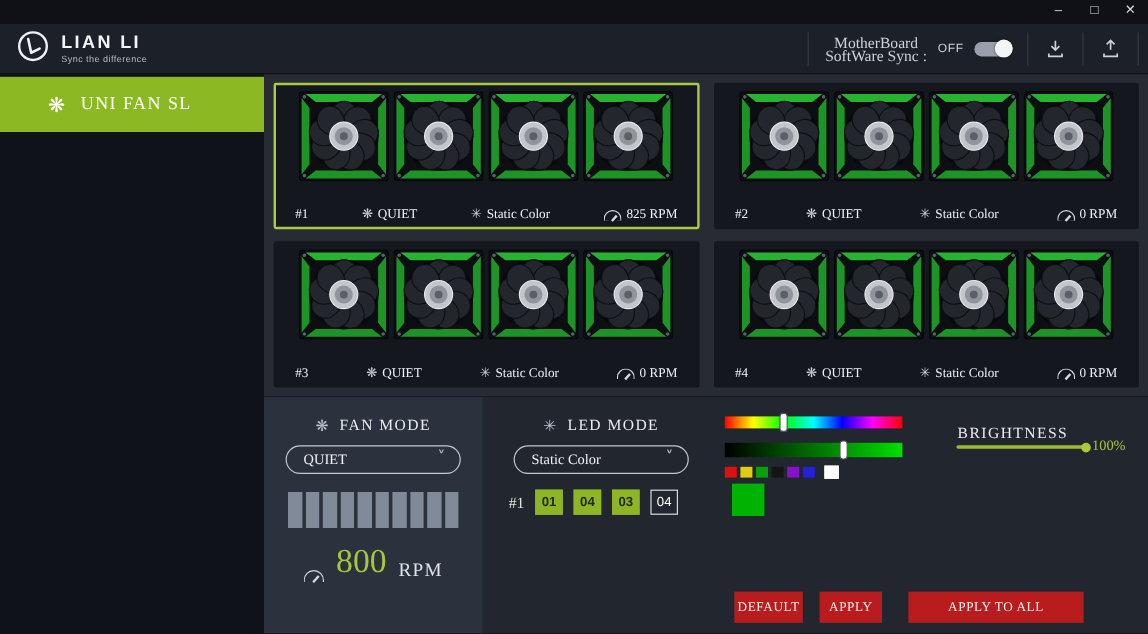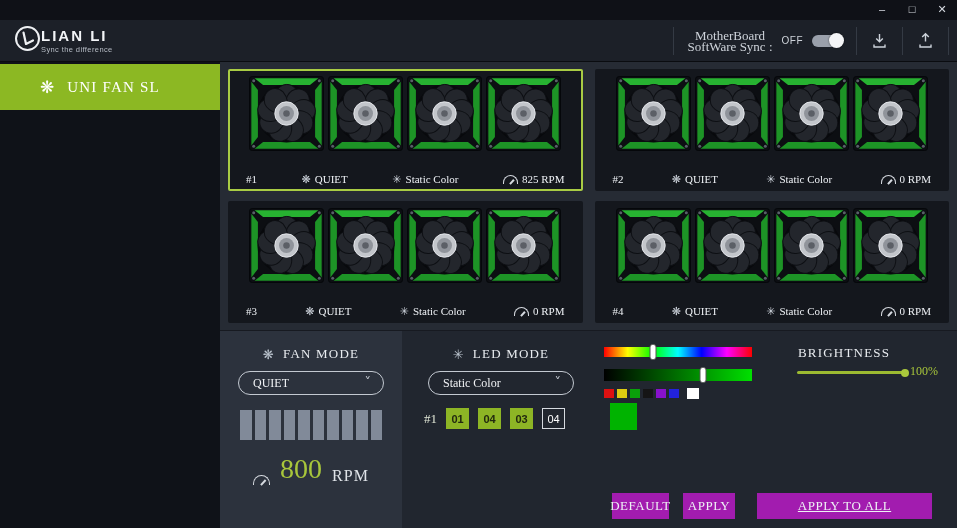--- a/index.html
+++ b/index.html
@@ -8,21 +8,21 @@
   
   .titlebar{position:absolute;top:0;left:0;right:0;height:20px;background:#0f1117;
             display:flex;justify-content:flex-end;align-items:center;z-index:5;}
   .tbtn{width:30px;height:20px;line-height:19px;text-align:center;color:#d6dae0;
         font-size:11px;font-family:"Liberation Sans",sans-serif;cursor:default;}
   
   .header{position:absolute;top:20px;left:0;right:0;height:42px;background:#1c2028;
           display:flex;align-items:center;border-bottom:1px solid #0a0c10;box-sizing:border-box;
           font-family:"Liberation Sans",sans-serif;}
   .logo{margin-left:14px;flex:0 0 auto;}
-  .brand-block{}
+  .brand-block{margin-left:10px;}
   .brand{font-weight:bold;font-size:15px;letter-spacing:2px;color:#f2f4f7;}
   .tagline{font-size:7.5px;color:#b6bcc5;letter-spacing:.4px;margin-top:1px;}
   .hspacer{flex:1;}
   .sync{display:flex;align-items:center;gap:9px;height:28px;padding:0 14px;
         border-left:1px solid #343a44;}
   .sync-text{font-size:13px;line-height:11px;color:#ced3da;text-align:center;font-family:Liberation Serif, serif;}
   .sync-state{font-size:10px;color:#ced3da;letter-spacing:.5px;}
   .toggle{width:30px;height:12px;border-radius:6px;background:#9aa0ab;position:relative;cursor:pointer;}
   .toggle .knob{position:absolute;right:-2px;top:-2px;width:15px;height:15px;border-radius:50%;
                 background:#f4f5f7;box-shadow:0 0 2px rgba(0,0,0,.6);}
@@ -89,32 +89,32 @@
                  border:1px solid #555;border-radius:3px;transform:translateX(-50%);box-sizing:border-box;}
   .shade-bar .slider-handle{top:-2px;}
   .swatch-row{position:absolute;left:4px;top:57px;display:flex;gap:3px;align-items:center;}
   .swatch{width:10px;height:9px;cursor:pointer;}
   .swatch.light{border:1px solid #fff;box-sizing:border-box;margin-left:5px;width:12px;height:11px;}
   .sel-color{position:absolute;left:10px;top:72px;width:27px;height:27px;background:#00b300;}
   .color-text{position:absolute;left:6px;top:103px;font-size:10px;line-height:12px;color:#e9ecf0;
               font-family:"Liberation Sans",sans-serif;}
   .color-text .hsb{padding-left:9px;}
   
-  .bright-title{position:absolute;left:8px;top:14px;font-size:13px;letter-spacing:1.2px;color:#e9ecf0;}
+  .bright-title{position:absolute;left:8px;top:22px;font-size:13px;letter-spacing:1.2px;color:#e9ecf0;}
   .bright-slider{position:absolute;left:7px;top:40px;width:108px;height:3px;background:#9cba31;
                  border-radius:2px;cursor:pointer;}
   .bright-knob{position:absolute;top:-2.5px;width:8px;height:8px;border-radius:50%;background:#aac83c;
                transform:translateX(-50%);}
   .bright-value{position:absolute;left:120px;top:33px;font-size:12px;color:#a8c63b;}
   
-  .act-btn{position:absolute;top:162px;height:26px;background:#a21caf;color:#eef1f5;font-size:13px;
+  .act-btn{position:absolute;top:162px;height:26px;background:#b91c1c;color:#eef1f5;font-size:11px;
            letter-spacing:.5px;display:flex;align-items:center;justify-content:center;cursor:pointer;}
   .btn-default{left:392px;width:57px;}
   .btn-apply{left:463px;width:52px;}
-  .btn-apply-all{left:537px;width:175px;text-decoration:underline;}
+  .btn-apply-all{left:537px;width:146px;}
 </style>
 </head>
 <body>
 
 <div id="app">
 
   <div class="titlebar">
     <div class="tbtn">–</div>
     <div class="tbtn">□</div>
     <div class="tbtn">✕</div>

